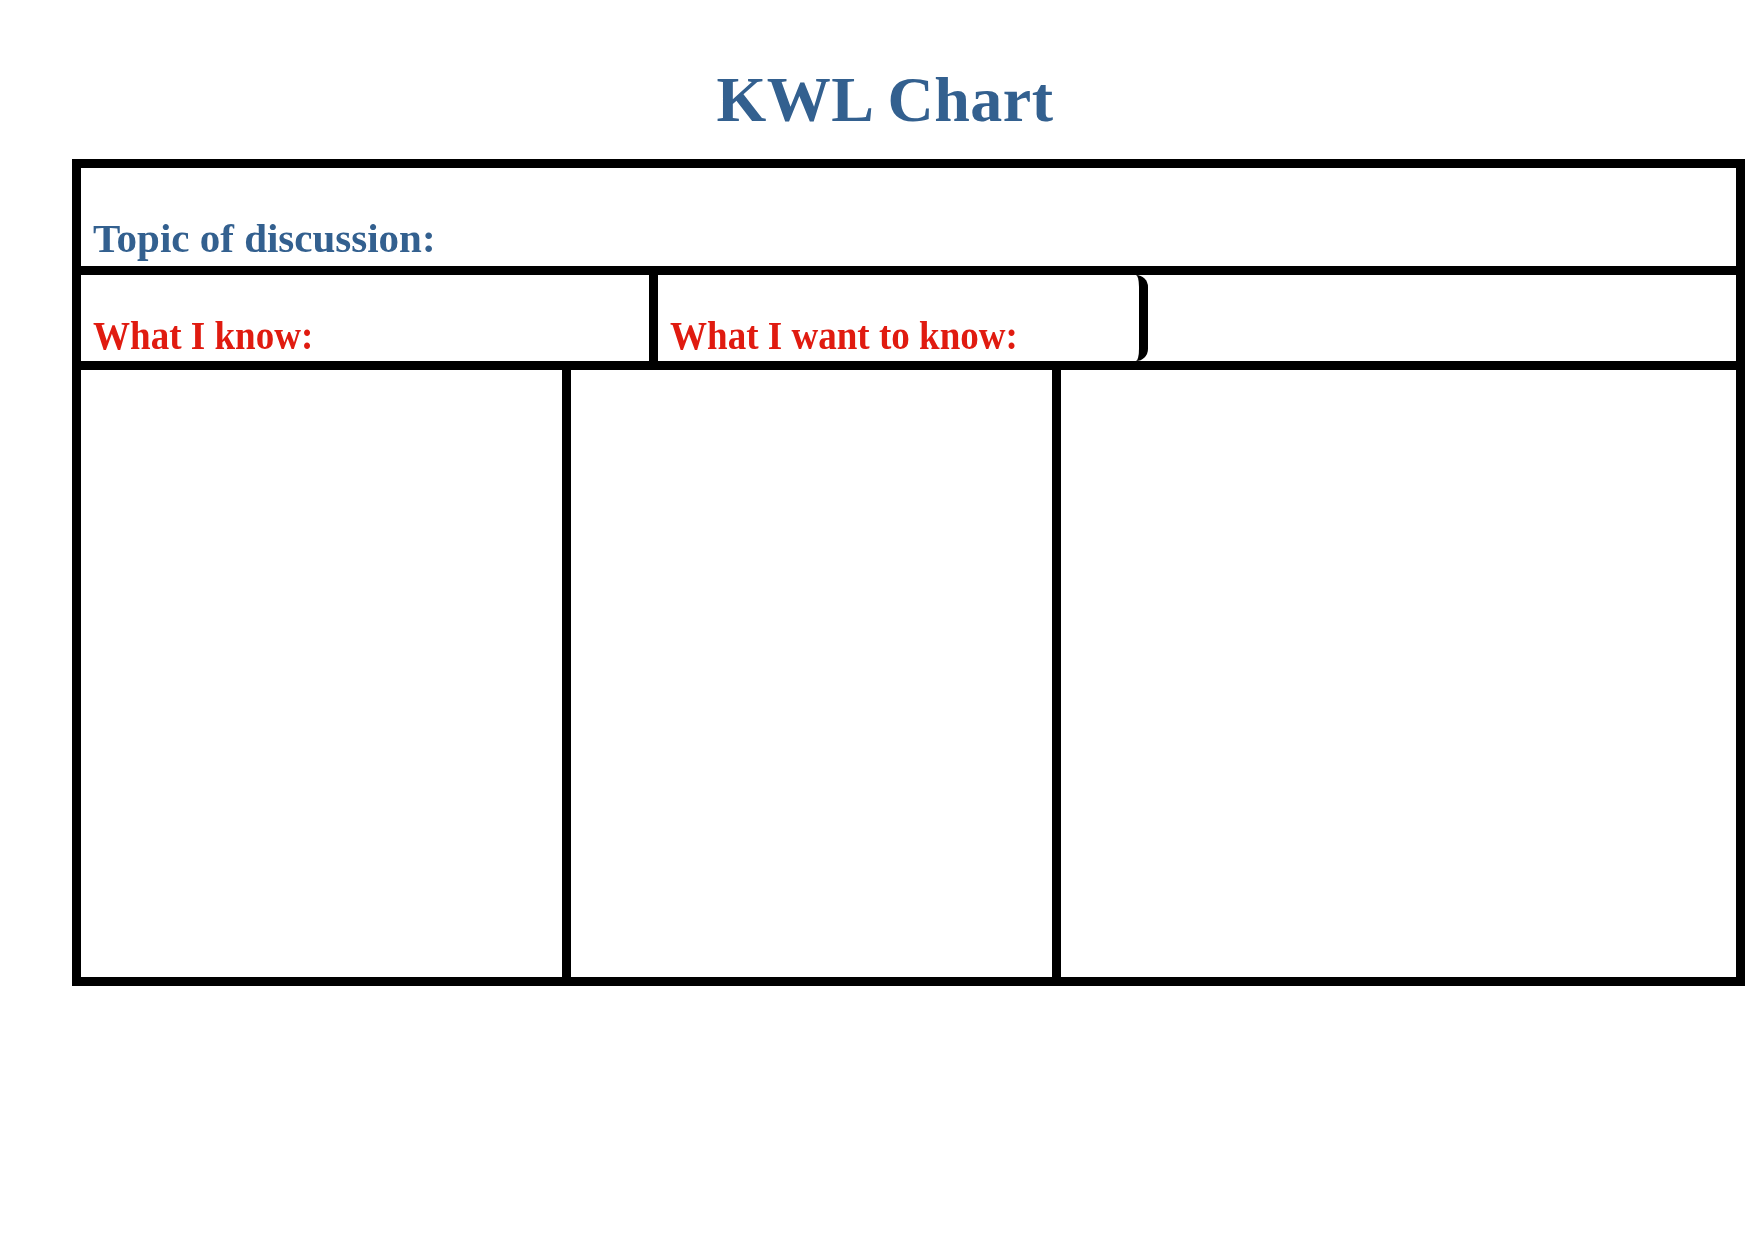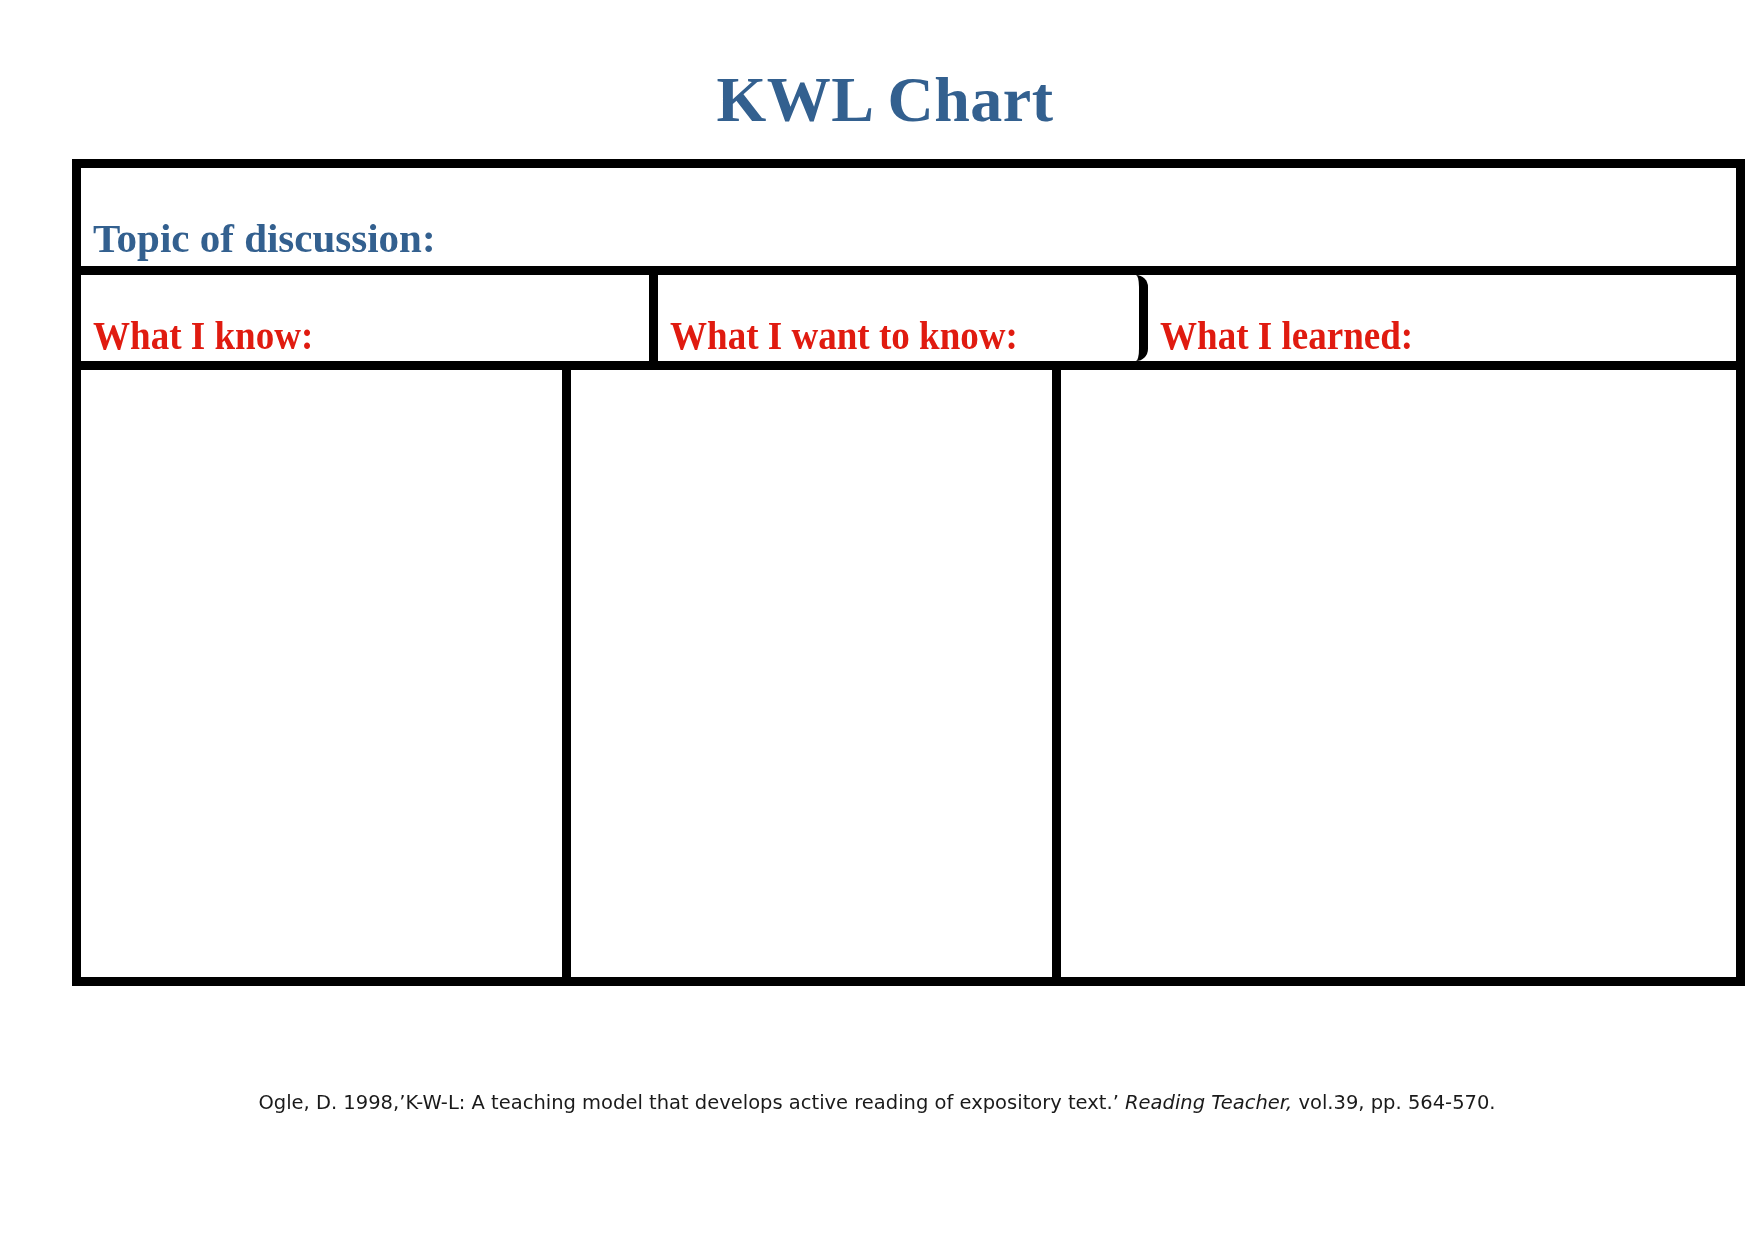--- a/index.html
+++ b/index.html
@@ -148,28 +148,24 @@
       <div class="topic-label">Topic of discussion:</div>
     </div>
 
     <div class="header-row">
       <div class="header-cell c1">
         <div class="header-text">What I know:</div>
       </div>
       <div class="header-cell c2">
         <div class="header-text">What I want to know:</div>
       </div>
-      <div class="header-cell c3">
-        <div class="header-text">What I learned:</div>
-      </div>
     </div>
 
     <div class="body-row">
       <div class="body-cell c1"></div>
       <div class="body-cell c2"></div>
       <div class="body-cell c3"></div>
     </div>
 
   </div>
 
-  <div class="citation"><span>Ogle, D. 1998,’K-W-L: A teaching model that develops active reading of expository text.’ </span><span class="italic">Reading Teacher,</span><span> vol.39, pp. 564-570.</span></div>
 
 </div>
 
 </body></html>

